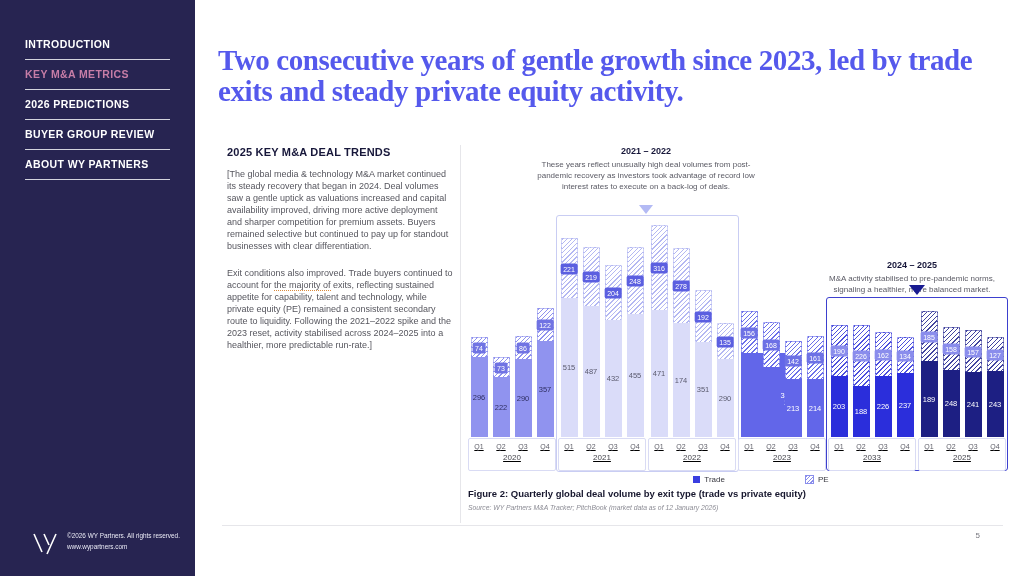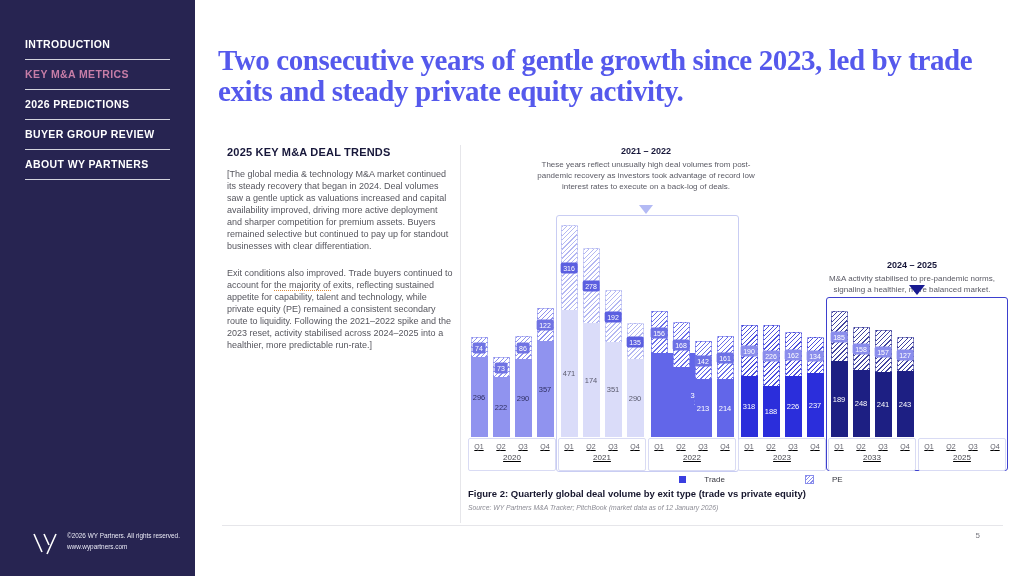--- a/index.html
+++ b/index.html
@@ -51,21 +51,21 @@
   .bar { width:17px; display:flex; flex-direction:column; justify-content:flex-end; }
   .pe-seg { position:relative; border:1px solid; border-bottom:none; box-sizing:border-box; border-radius:1px 1px 0 0; }
   .pe-label { position:absolute; left:50%; top:50%; transform:translate(-50%,-50%); font-size:7px; line-height:1; padding:2px 2.5px; border-radius:2px; white-space:nowrap; }
   .trade-seg { display:flex; align-items:center; justify-content:center; font-size:7.5px; }
   .axis-row { position:absolute; left:1px; top:298px; display:flex; gap:2px; }
   .axis-cell { width:88px; box-sizing:border-box; height:33px; border:1px solid #d9dbf4; border-radius:2px; padding-top:4px;text-decoration:underline; }
   .q-row { display:flex; justify-content:center; gap:5px; }
   .q-label { width:17px; text-align:center; font-size:7px; color:#60606a; }
   .year-label { text-align:center; font-size:8px; color:#45454d; margin-top:3px; }
   .legend { position:absolute; left:140px; top:335px; width:260px; display:flex; justify-content:center; gap:32px; align-items:center; }
-  .legend-item { display:flex; align-items:center; gap:18px; font-size:8px; color:#37373f;padding-left:48px; }
+  .legend-item { display:flex; align-items:center; gap:4px; font-size:8px; color:#37373f;padding-left:48px; }
   .sw { width:7px; height:7px; display:inline-block; }
   .sw-trade { background:#3a3ee0; }
   .sw-pe { border:1px solid #8a8eec; background:repeating-linear-gradient(135deg,#8a8eec 0,#8a8eec 1px,#fff 1px,#fff 2.5px); }
   .fig-caption { position:absolute; left:1px; top:348px; font-size:9.5px; font-weight:bold; color:#17172e; }
   .fig-source { position:absolute; left:1px; top:364px; font-size:6.8px; font-style:italic; color:#8b8b94; }
 </style>
 </head>
 <body>
 
 <div class="slide">
@@ -140,20 +140,46 @@
             </div>
             <div class="bar">
               <div class="pe-seg" style="height: 33px; background: repeating-linear-gradient(135deg, rgb(143, 146, 238) 0px, rgb(143, 146, 238) 1px, rgb(255, 255, 255) 1px, rgb(255, 255, 255) 3.2px); border-color: rgba(143, 146, 238, 0.6);">
                 <span class="pe-label" style="background: rgb(112, 115, 227); color: rgb(255, 255, 255);">122</span>
               </div>
               <div class="trade-seg" style="height: 96px; background: rgb(144, 147, 239); color: rgb(47, 47, 99);">357</div>
             </div>
           </div>
           <div class="year-cell">
             <div class="bar">
+              <div class="pe-seg" style="height: 60px; background: repeating-linear-gradient(135deg, rgb(180, 184, 242) 0px, rgb(180, 184, 242) 1px, rgb(255, 255, 255) 1px, rgb(255, 255, 255) 3.2px); border-color: rgba(180, 184, 242, 0.6);">
+                <span class="pe-label" style="background: rgb(91, 95, 224); color: rgb(255, 255, 255);">221</span>
+              </div>
+              <div class="trade-seg" style="height: 139px; background: rgb(218, 220, 249); color: rgb(90, 90, 110);">515</div>
+            </div>
+            <div class="bar">
+              <div class="pe-seg" style="height: 59px; background: repeating-linear-gradient(135deg, rgb(180, 184, 242) 0px, rgb(180, 184, 242) 1px, rgb(255, 255, 255) 1px, rgb(255, 255, 255) 3.2px); border-color: rgba(180, 184, 242, 0.6);">
+                <span class="pe-label" style="background: rgb(91, 95, 224); color: rgb(255, 255, 255);">219</span>
+              </div>
+              <div class="trade-seg" style="height: 131px; background: rgb(218, 220, 249); color: rgb(90, 90, 110);">487</div>
+            </div>
+            <div class="bar">
+              <div class="pe-seg" style="height: 55px; background: repeating-linear-gradient(135deg, rgb(180, 184, 242) 0px, rgb(180, 184, 242) 1px, rgb(255, 255, 255) 1px, rgb(255, 255, 255) 3.2px); border-color: rgba(180, 184, 242, 0.6);">
+                <span class="pe-label" style="background: rgb(91, 95, 224); color: rgb(255, 255, 255);">204</span>
+              </div>
+              <div class="trade-seg" style="height: 117px; background: rgb(218, 220, 249); color: rgb(90, 90, 110);">432</div>
+            </div>
+            <div class="bar">
+              <div class="pe-seg" style="height: 67px; background: repeating-linear-gradient(135deg, rgb(180, 184, 242) 0px, rgb(180, 184, 242) 1px, rgb(255, 255, 255) 1px, rgb(255, 255, 255) 3.2px); border-color: rgba(180, 184, 242, 0.6);">
+                <span class="pe-label" style="background: rgb(91, 95, 224); color: rgb(255, 255, 255);">248</span>
+              </div>
+              <div class="trade-seg" style="height: 123px; background: rgb(218, 220, 249); color: rgb(90, 90, 110);">455</div>
+            </div>
+          </div>
+          <div class="year-cell">
+            <div class="bar">
               <div class="pe-seg" style="height: 85px; background: repeating-linear-gradient(135deg, rgb(180, 184, 242) 0px, rgb(180, 184, 242) 1px, rgb(255, 255, 255) 1px, rgb(255, 255, 255) 3.2px); border-color: rgba(180, 184, 242, 0.6);">
                 <span class="pe-label" style="background: rgb(91, 95, 224); color: rgb(255, 255, 255);">316</span>
               </div>
               <div class="trade-seg" style="height: 127px; background: rgb(218, 220, 249); color: rgb(90, 90, 110);">471</div>
             </div>
             <div class="bar">
               <div class="pe-seg" style="height: 75px; background: repeating-linear-gradient(135deg, rgb(180, 184, 242) 0px, rgb(180, 184, 242) 1px, rgb(255, 255, 255) 1px, rgb(255, 255, 255) 3.2px); border-color: rgba(180, 184, 242, 0.6);">
                 <span class="pe-label" style="background: rgb(91, 95, 224); color: rgb(255, 255, 255);">278</span>
               </div>
               <div class="trade-seg" style="height: 114px; background: rgb(218, 220, 249); color: rgb(90, 90, 110);">174</div>
@@ -195,21 +221,21 @@
                 <span class="pe-label" style="background: rgb(109, 113, 229); color: rgb(255, 255, 255);">161</span>
               </div>
               <div class="trade-seg" style="height: 58px; background: rgb(98, 102, 233); color: rgb(255, 255, 255);">214</div>
             </div>
           </div>
           <div class="year-cell">
             <div class="bar">
               <div class="pe-seg" style="height: 51px; background: repeating-linear-gradient(135deg, rgb(77, 80, 222) 0px, rgb(77, 80, 222) 1px, rgb(255, 255, 255) 1px, rgb(255, 255, 255) 3.2px); border-color: rgba(77, 80, 222, 0.6);">
                 <span class="pe-label" style="background: rgb(138, 141, 236); color: rgb(255, 255, 255);">190</span>
               </div>
-              <div class="trade-seg" style="height: 61px; background: rgb(43, 46, 219); color: rgb(255, 255, 255);">318</div>
+              <div class="trade-seg" style="height: 61px; background: rgb(43, 46, 219); color: rgb(255, 255, 255);">203</div>
             </div>
             <div class="bar">
               <div class="pe-seg" style="height: 61px; background: repeating-linear-gradient(135deg, rgb(77, 80, 222) 0px, rgb(77, 80, 222) 1px, rgb(255, 255, 255) 1px, rgb(255, 255, 255) 3.2px); border-color: rgba(77, 80, 222, 0.6);">
                 <span class="pe-label" style="background: rgb(138, 141, 236); color: rgb(255, 255, 255);">226</span>
               </div>
               <div class="trade-seg" style="height: 51px; background: rgb(43, 46, 219); color: rgb(255, 255, 255);">188</div>
             </div>
             <div class="bar">
               <div class="pe-seg" style="height: 44px; background: repeating-linear-gradient(135deg, rgb(77, 80, 222) 0px, rgb(77, 80, 222) 1px, rgb(255, 255, 255) 1px, rgb(255, 255, 255) 3.2px); border-color: rgba(77, 80, 222, 0.6);">
                 <span class="pe-label" style="background: rgb(138, 141, 236); color: rgb(255, 255, 255);">162</span>

